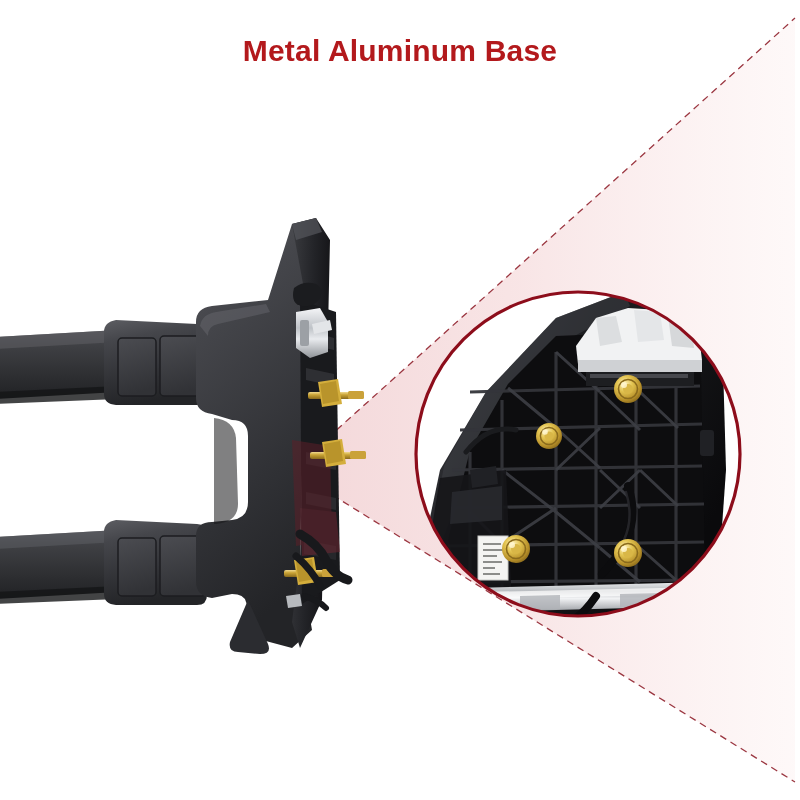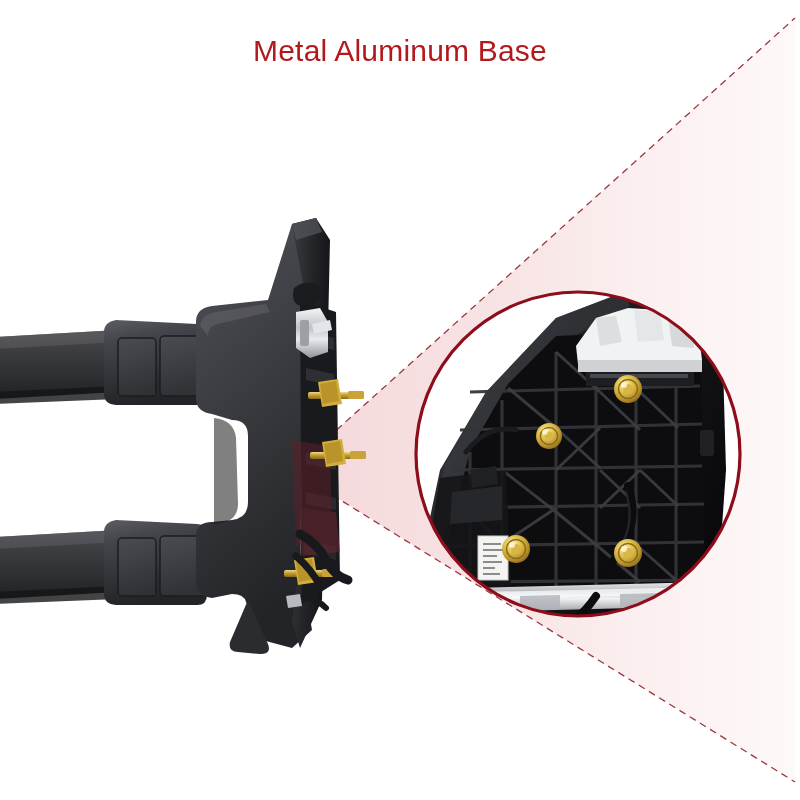--- a/index.html
+++ b/index.html
@@ -14,21 +14,21 @@
     position:relative;
     width:800px;height:800px;
     background:#ffffff;
     overflow:hidden;
   }
   #title{
     position:absolute;
     left:0;right:0;top:34px;
     text-align:center;
     font-size:30px;
-    font-weight:normal;
+    font-weight:bold;
     letter-spacing:0.2px;
     color:#b3191c;
     font-family:"Liberation Sans", sans-serif;
     z-index:40;
     pointer-events:none;
   }
   #artboard{
     position:absolute;
     left:0;top:0;
     width:800px;height:800px;

